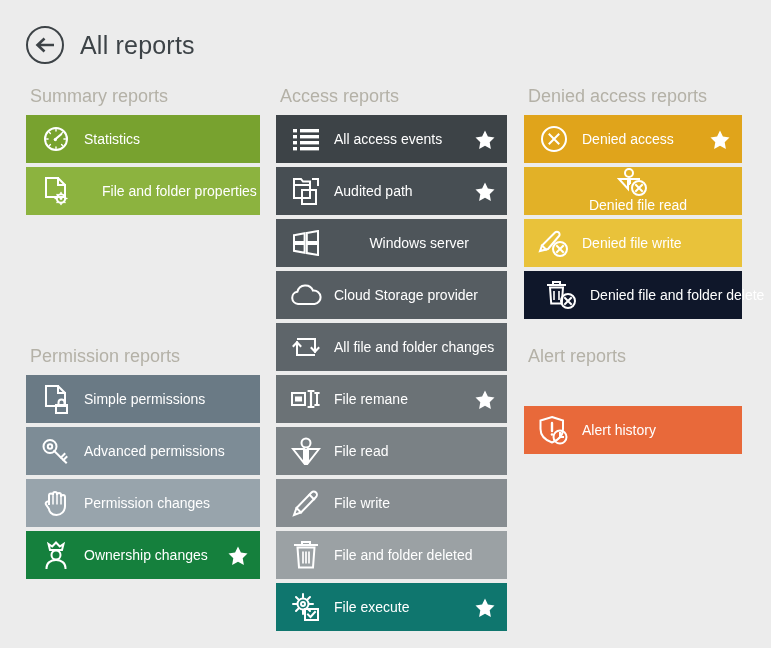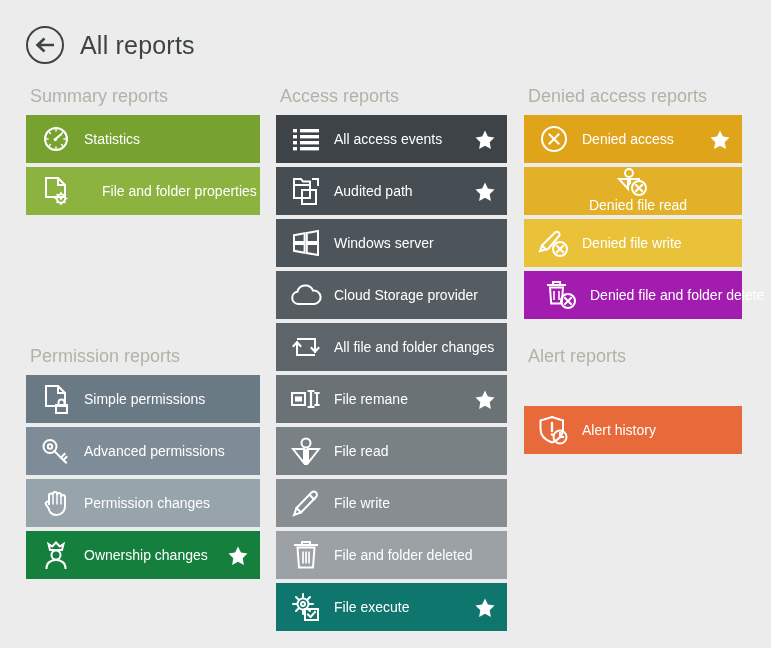--- a/index.html
+++ b/index.html
@@ -256,21 +256,21 @@
                 <path d="M21 3 h5 v6" fill="none" stroke="currentColor" stroke-width="2" stroke-linecap="square" stroke-linejoin="miter"></path>
               </svg>
             </span>
             <span class="tile-label">Audited path</span>
             <span class="tile-star">
               <svg width="20" height="19" viewBox="0 0 20 19">
                 <path d="M10 0.5 L12.9 6.6 L19.5 7.5 L14.7 12.2 L15.9 19 L10 15.8 L4.1 19 L5.3 12.2 L0.5 7.5 L7.1 6.6 z" fill="currentColor"></path>
               </svg>
             </span>
           </div>
-          <div class="tile" style="background: rgb(78, 85, 90);">
+          <div class="tile" style="background: rgb(78, 85, 90); text-align: right;">
             <span class="tile-icon">
               <svg width="28" height="26" viewBox="0 0 28 26">
                 <path d="M2 5.2 L12.6 3.3 V12 H2 z" fill="none" stroke="currentColor" stroke-width="2" stroke-linecap="square" stroke-linejoin="miter"></path>
                 <path d="M14.8 2.9 L26 1 V12 H14.8 z" fill="none" stroke="currentColor" stroke-width="2" stroke-linecap="square" stroke-linejoin="miter"></path>
                 <path d="M2 14 H12.6 V22.7 L2 20.8 z" fill="none" stroke="currentColor" stroke-width="2" stroke-linecap="square" stroke-linejoin="miter"></path>
                 <path d="M14.8 14 H26 V25 L14.8 23.1 z" fill="none" stroke="currentColor" stroke-width="2" stroke-linecap="square" stroke-linejoin="miter"></path>
               </svg>
             </span>
             <span class="tile-label">Windows server</span>
             <span class="tile-star hidden">
@@ -438,21 +438,21 @@
                 <path d="M19 18 L25 24 M25 18 L19 24" fill="none" stroke="currentColor" stroke-width="2" stroke-linecap="square" stroke-linejoin="miter"></path>
               </svg>
             </span>
             <span class="tile-label">Denied file write</span>
             <span class="tile-star hidden">
               <svg width="20" height="19" viewBox="0 0 20 19">
                 <path d="M10 0.5 L12.9 6.6 L19.5 7.5 L14.7 12.2 L15.9 19 L10 15.8 L4.1 19 L5.3 12.2 L0.5 7.5 L7.1 6.6 z" fill="currentColor"></path>
               </svg>
             </span>
           </div>
-          <div class="tile" style="background: #a21caf; padding-left: 20px;">
+          <div class="tile" style="background: #0f172a; padding-left: 20px;">
             <span class="tile-icon">
               <svg width="32" height="30" viewBox="0 0 32 30">
                 <path d="M2 5 h17" fill="none" stroke="currentColor" stroke-width="2" stroke-linecap="square" stroke-linejoin="miter"></path>
                 <path d="M7 5 V2 h7 V5" fill="none" stroke="currentColor" stroke-width="2" stroke-linecap="square" stroke-linejoin="miter"></path>
                 <path d="M4 7.5 h13 l-1.2 16 h-10.6 z" fill="none" stroke="currentColor" stroke-width="2" stroke-linecap="square" stroke-linejoin="miter"></path>
                 <path d="M8 11 V20 M13 11 V20" stroke="currentColor" stroke-width="1.6"></path>
                 <circle cx="22" cy="21" r="7" fill="none" stroke="currentColor" stroke-width="2" stroke-linecap="square" stroke-linejoin="miter"></circle>
                 <path d="M19 18 L25 24 M25 18 L19 24" fill="none" stroke="currentColor" stroke-width="2" stroke-linecap="square" stroke-linejoin="miter"></path>
               </svg>
             </span>

